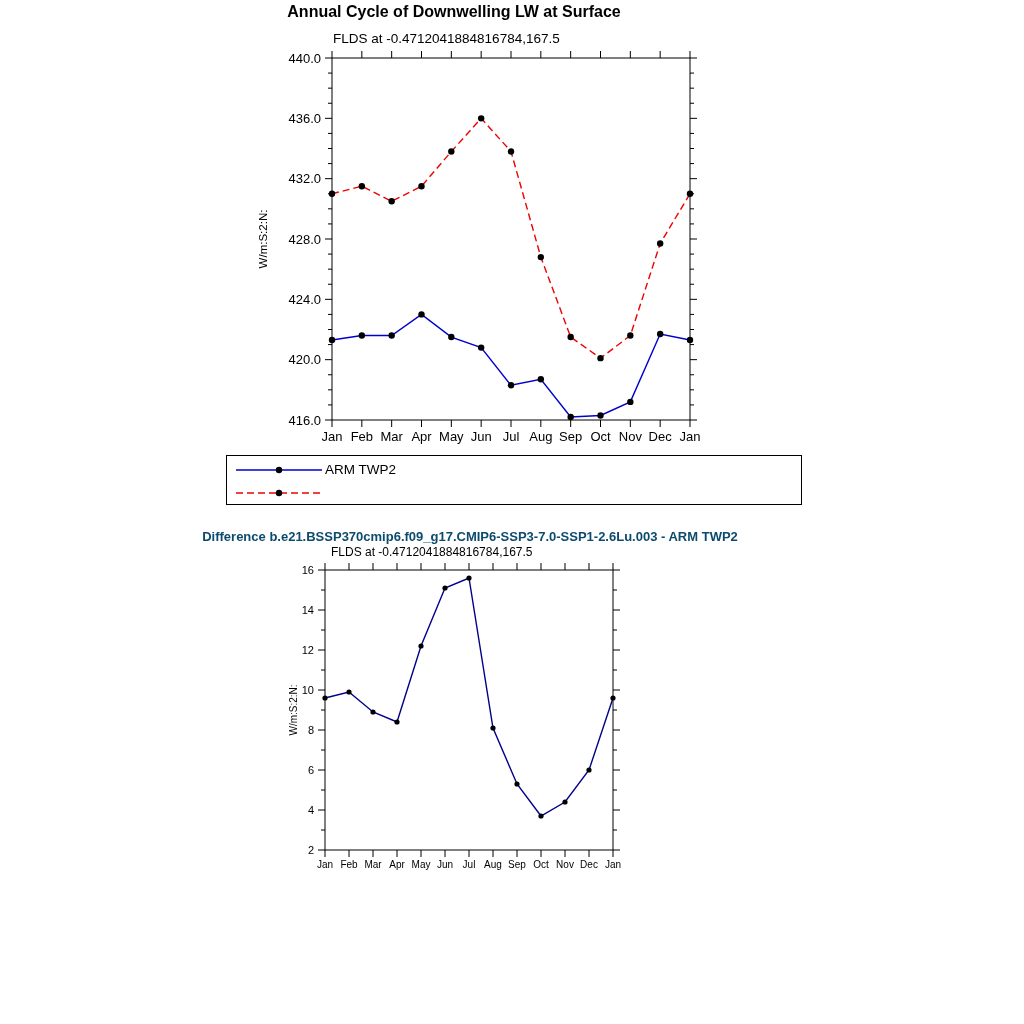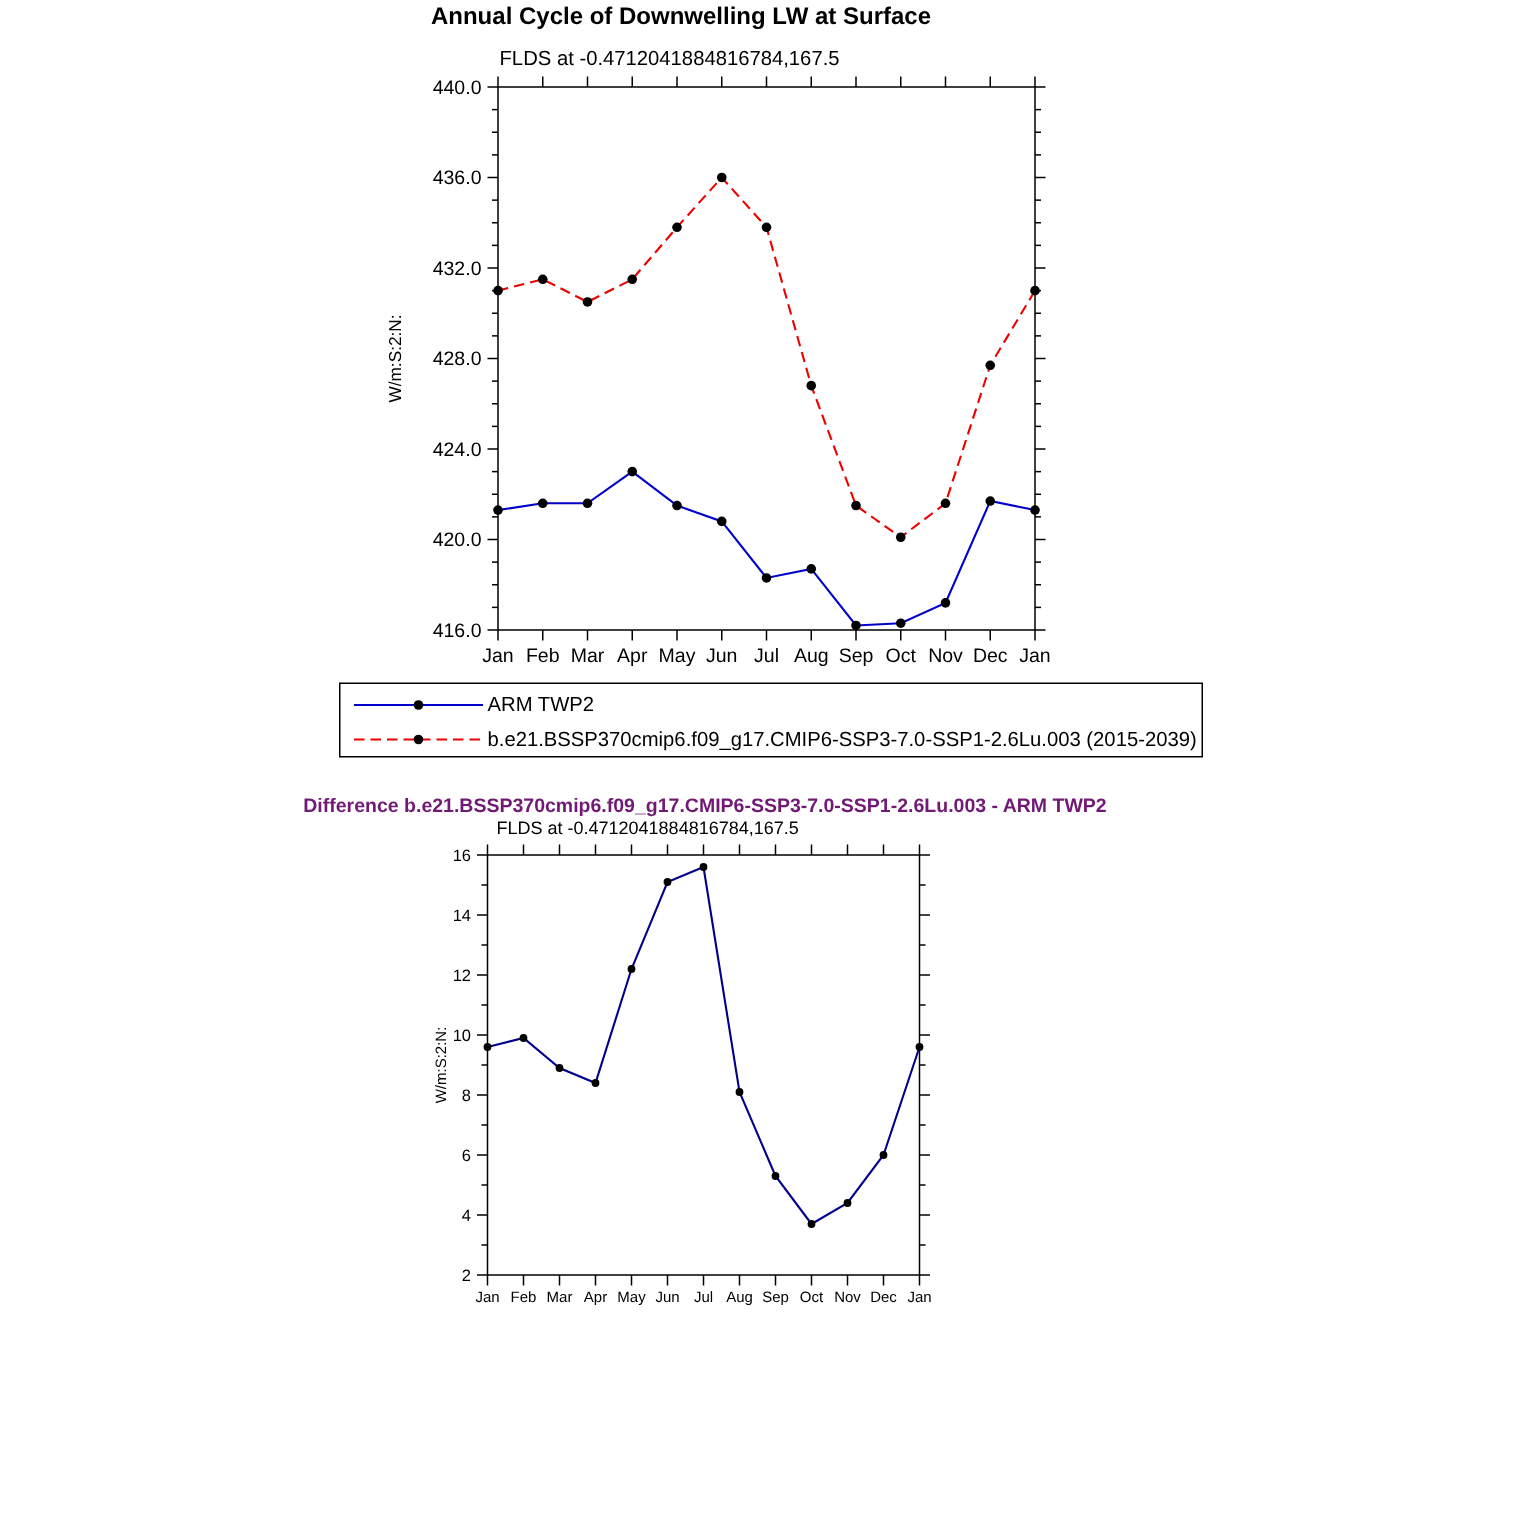--- a/index.html
+++ b/index.html
@@ -6,21 +6,21 @@
   body{font-family:"Liberation Sans", sans-serif;}
   #page{position:relative;width:1024px;height:1024px;background:#ffffff;overflow:hidden;}
   .title1{position:absolute;top:3px;left:0;width:908px;text-align:center;font-size:16px;font-weight:bold;color:#000;}
   .subtitle1{position:absolute;top:31px;left:333px;font-size:13.5px;color:#000;}
   #chart1{position:absolute;left:0;top:0;width:1024px;height:450px;}
   #chart2{position:absolute;left:0;top:558px;width:1024px;height:330px;}
   .legend{position:absolute;left:226px;top:455px;width:576px;height:50px;border:1px solid #000;box-sizing:border-box;padding:2px 0 16px 8px;background:#fff;}
   .lrow{display:flex;align-items:center;height:23px;}
   .lsamp{flex:0 0 auto;}
   .ltxt{font-size:13.5px;color:#000;margin-left:2px;white-space:nowrap;}
-  .title2{position:absolute;top:529px;left:0;width:940px;text-align:center;font-size:13px;font-weight:bold;color:#701a75;}
+  .title2{position:absolute;top:529px;left:0;width:940px;text-align:center;font-size:13px;font-weight:bold;color:#0c4a6e;}
   .subtitle2{position:absolute;top:545px;left:331px;font-size:12px;color:#000;}
   svg text{font-family:"Liberation Sans", sans-serif;fill:#000;}
 </style>
 </head>
 <body>
 
 <div id="page">
 
   <div class="title1">Annual Cycle of Downwelling LW at Surface</div>
   <div class="subtitle1">FLDS at -0.4712041884816784,167.5</div>
@@ -160,21 +160,20 @@
         <line x1="1" y1="6" x2="87" y2="6" stroke-width="1.4" stroke="#0000cc"></line>
         <circle cx="44" cy="6" r="3.2" fill="#000000"></circle>
       </svg>
       <span class="ltxt">ARM TWP2</span>
     </div>
     <div class="lrow">
       <svg class="lsamp" width="88" height="12">
         <line x1="1" y1="6" x2="87" y2="6" stroke-width="1.4" stroke-dasharray="7,4" stroke="#ee0000"></line>
         <circle cx="44" cy="6" r="3.2" fill="#000000"></circle>
       </svg>
-      <span class="ltxt">b.e21.BSSP370cmip6.f09_g17.CMIP6-SSP3-7.0-SSP1-2.6Lu.003 (2015-2039)</span>
     </div>
   </div>
 
   <div class="title2">Difference b.e21.BSSP370cmip6.f09_g17.CMIP6-SSP3-7.0-SSP1-2.6Lu.003 - ARM TWP2</div>
   <div class="subtitle2">FLDS at -0.4712041884816784,167.5</div>
 
   <svg id="chart2" width="1024" height="330">
       <rect x="325" y="12" width="288" height="280" fill="none" stroke="#000" stroke-width="1"></rect>
       <line x1="318" y1="292" x2="325" y2="292" stroke="#000"></line>
       <line x1="613" y1="292" x2="620" y2="292" stroke="#000"></line>

